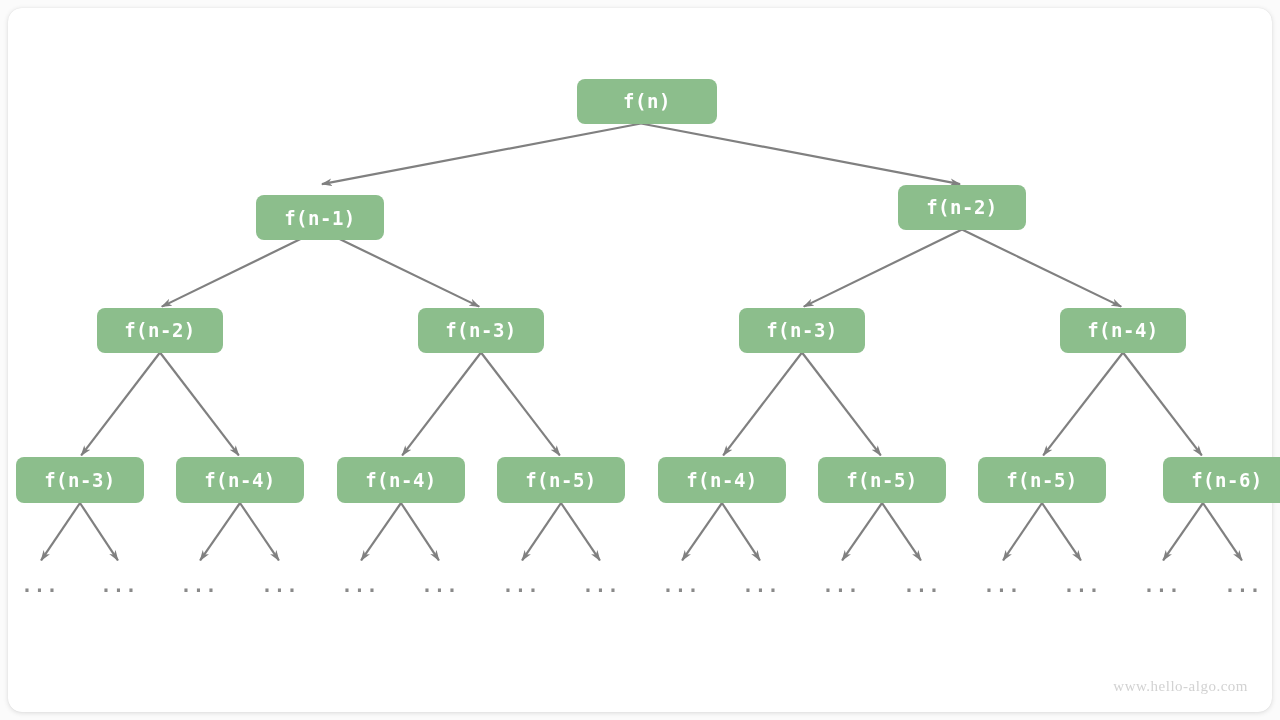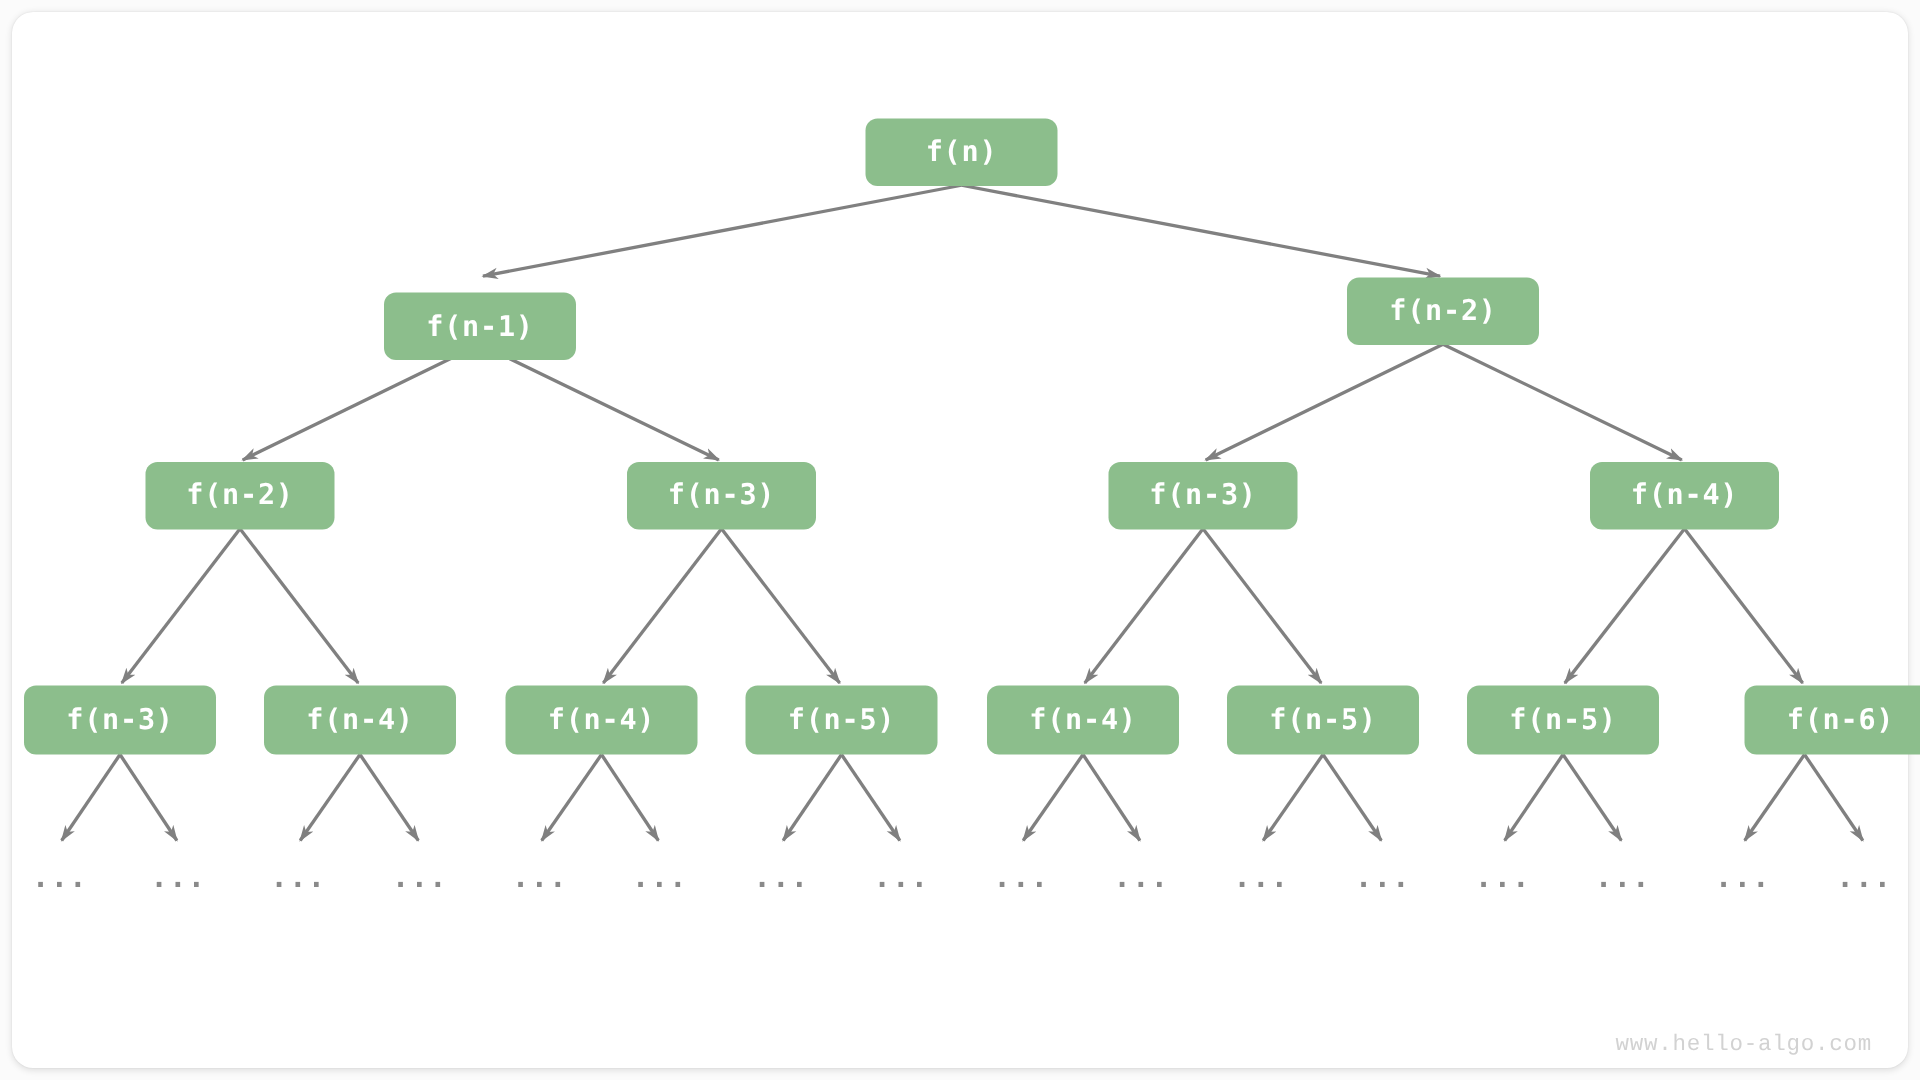--- a/index.html
+++ b/index.html
@@ -66,23 +66,23 @@
     font-weight: bold;
     letter-spacing: 1px;
     text-align: center;
     transform: translateX(-50%);
     white-space: nowrap;
   }
 
   #watermark {
     position: absolute;
     right: 32px;
-    bottom: 15px;
+    bottom: 25px;
     color: #d2d2d2;
-    font-family: Liberation Mono, monospace;
+    font-family: Liberation Serif, serif;
     font-size: 15px;
     letter-spacing: 0.5px;
     white-space: nowrap;
   }
 </style>
 </head>
 <body>
 
 <div id="canvas">
 
@@ -124,21 +124,21 @@
         <line x1="882" y1="503" x2="842.1413132317925" y2="560.3576224225425" stroke="#808080" stroke-width="2.2" marker-end="url(#arrowhead)"></line>
         <line x1="882" y1="503" x2="920.8776833922648" y2="560.3445830035905" stroke="#808080" stroke-width="2.2" marker-end="url(#arrowhead)"></line>
         <line x1="1042" y1="503" x2="1003.1223166077352" y2="560.3445830035905" stroke="#808080" stroke-width="2.2" marker-end="url(#arrowhead)"></line>
         <line x1="1042" y1="503" x2="1080.8776833922648" y2="560.3445830035905" stroke="#808080" stroke-width="2.2" marker-end="url(#arrowhead)"></line>
         <line x1="1203" y1="503" x2="1163.1413132317925" y2="560.3576224225425" stroke="#808080" stroke-width="2.2" marker-end="url(#arrowhead)"></line>
         <line x1="1203" y1="503" x2="1241.8776833922648" y2="560.3445830035905" stroke="#808080" stroke-width="2.2" marker-end="url(#arrowhead)"></line>
       </g>
   </svg>
 
   <div id="nodes">
-      <div class="node" style="width: 128px; height: 45px; left: 577px; top: 78.5px;">
+      <div class="node" style="width: 140px; height: 45px; left: 577px; top: 78.5px;">
         <span>f(n)</span>
       </div>
       <div class="node" style="width: 128px; height: 45px; left: 256px; top: 195px;">
         <span>f(n-1)</span>
       </div>
       <div class="node" style="width: 128px; height: 45px; left: 898px; top: 184.5px;">
         <span>f(n-2)</span>
       </div>
       <div class="node" style="width: 126px; height: 45px; left: 97px; top: 307.5px;">
         <span>f(n-2)</span>

